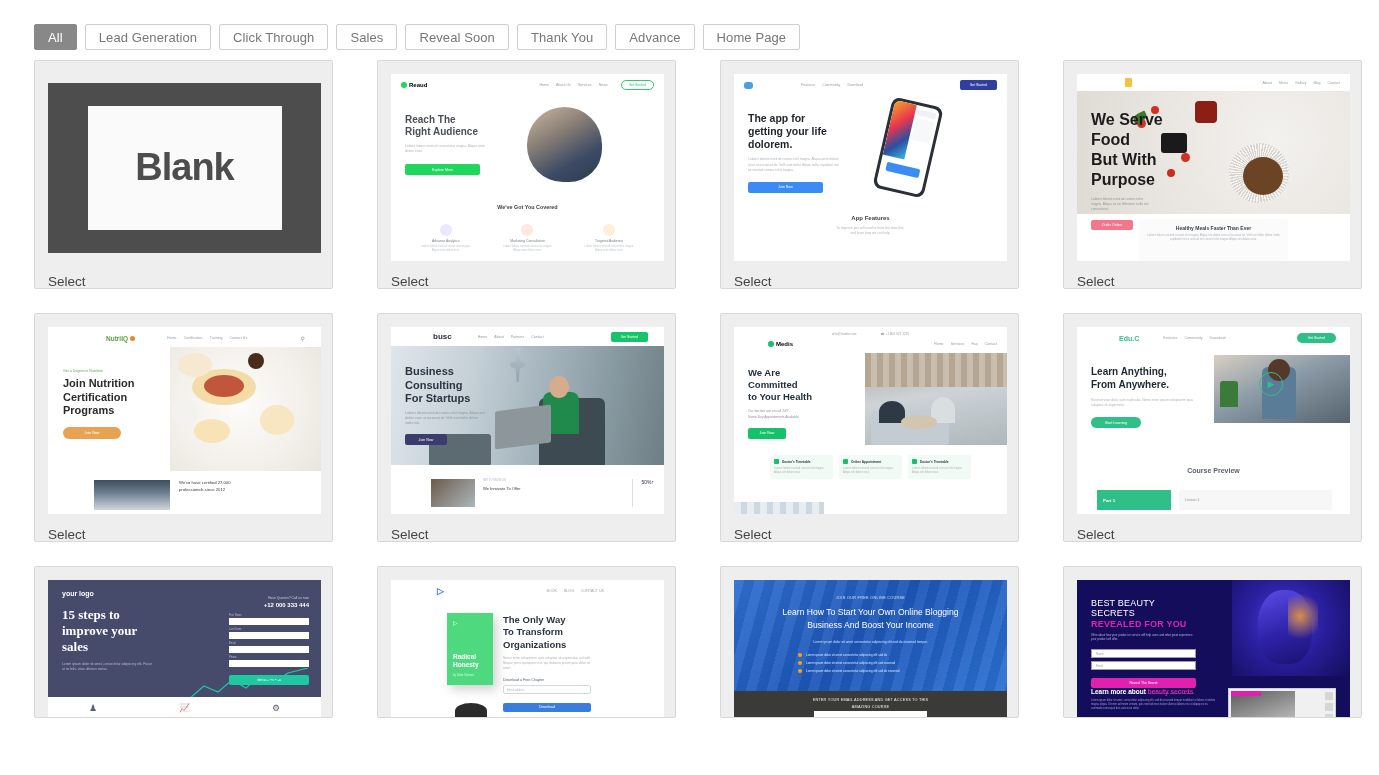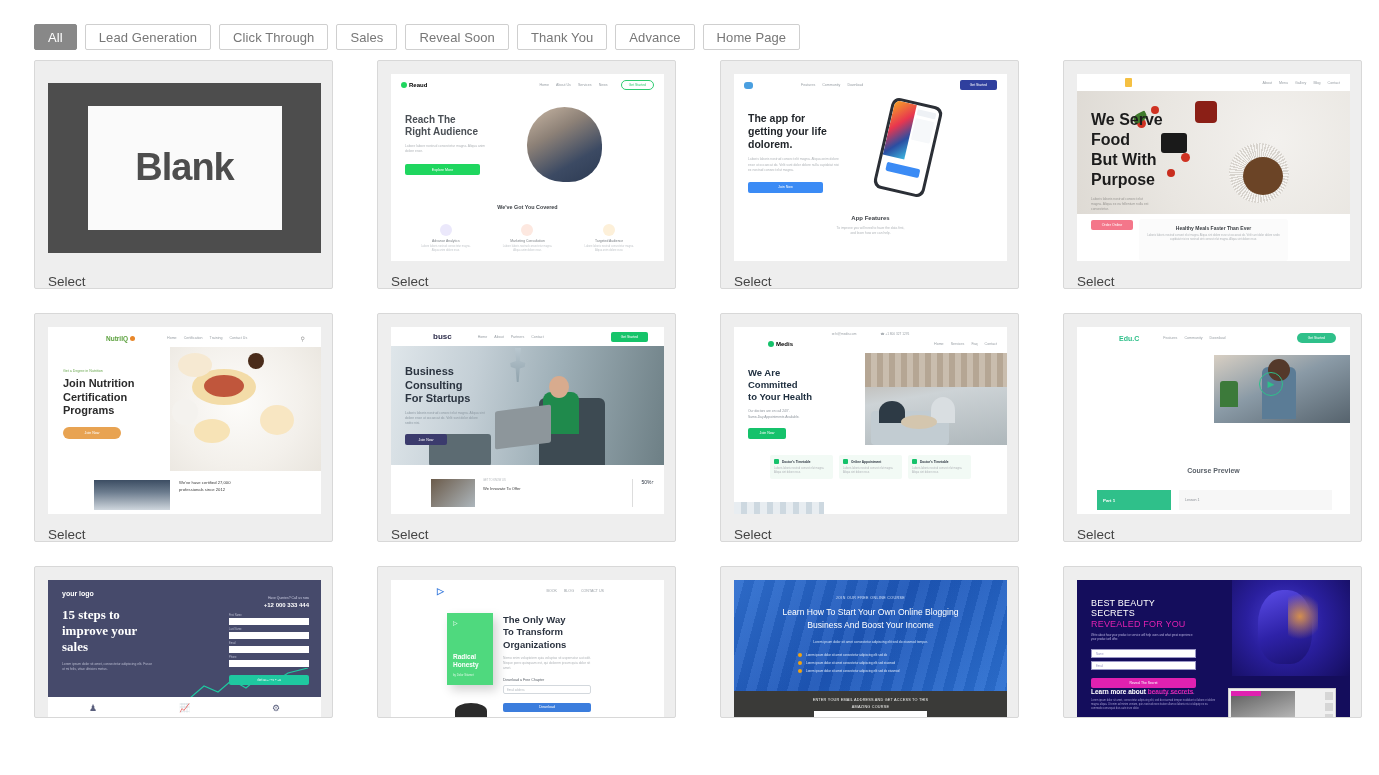--- a/index.html
+++ b/index.html
@@ -415,20 +415,26 @@
             <span>Download</span>
           </span>
           <span class="navbtn" style="margin-left:auto;margin-right:4px;background:#2fc08a;border-radius:7px;padding:3px 11px;">Get Started</span>
         </div>
         <div class="photo" style="left:137px;top:28px;right:0;height:68px;background:linear-gradient(155deg,#d8cfc3 0%,#8a9aa6 45%,#56636d 100%);">
           <div style="position:absolute;left:6px;top:26px;width:18px;height:26px;background:#3c7a3a;border-radius:3px 3px 0 0;"></div>
           <div style="position:absolute;left:48px;top:12px;width:34px;height:52px;background:#5b7c96;border-radius:6px 6px 0 0;"></div>
           <div style="position:absolute;left:54px;top:4px;width:22px;height:22px;border-radius:50%;background:#54392a;"></div>
           <div style="position:absolute;left:45px;top:17px;width:24px;height:24px;border-radius:50%;border:1.5px solid #2fc08a;display:flex;align-items:center;justify-content:center;color:#2fc08a;font-size:9px;">▶</div>
         </div>
+        <div style="position:absolute;left:14px;top:38px;width:108px;">
+          <div class="h1" style="font-size:10px;color:#1d2733;white-space:pre-line;line-height:1.3;">Learn Anything,
+From Anywhere.</div>
+          <div class="para" style="margin-top:7px;width:104px;">Nostrud vitae dicta sunt explicabo. Nemo enim ipsam voluptatem quia voluptas sit aspernatur.</div>
+          <div class="cta" style="margin-top:9px;width:50px;height:11px;background:#2fc08a;border-radius:6px;">Start Learning</div>
+        </div>
         <div class="sect-title" style="position:absolute;top:140px;left:0;right:0;font-size:7px;color:#5a6169;">Course Preview</div>
         <div style="position:absolute;left:20px;right:18px;top:163px;display:flex;gap:8px;">
           <div style="width:74px;height:20px;background:#2fc08a;color:#fff;font-size:4.4px;font-weight:bold;display:flex;align-items:center;padding-left:6px;">Part 1</div>
           <div style="flex:1;height:20px;background:#f7f7f7;font-size:3.6px;color:#8a8f95;display:flex;align-items:center;padding-left:6px;">Lesson 1</div>
         </div>
       </div>
     </div>
     <div class="select-label">Select</div>
   </div>
 
@@ -539,21 +545,21 @@
 
   <div class="card short">
     <div class="thumb">
       <div class="mini" style="background:#140d5c;">
         <div style="position:absolute;right:0;top:0;width:118px;height:96px;background:radial-gradient(circle at 45% 42%,#4a3fd6 0%,#2a1f9e 45%,#140d5c 100%);">
           <div style="position:absolute;left:26px;top:10px;width:54px;height:74px;border-radius:45% 45% 40% 40%;background:linear-gradient(160deg,#5b4de8 0%,#2e22a8 55%,#1a1270 100%);"></div>
           <div style="position:absolute;left:56px;top:14px;width:30px;height:56px;background:radial-gradient(circle at 40% 40%,rgba(240,160,60,.85) 0%,rgba(240,160,60,0) 60%);"></div>
         </div>
         <div style="position:absolute;left:14px;top:18px;width:105px;">
           <div class="h1" style="font-size:9px;color:#fff;letter-spacing:0.2px;font-weight:normal;">BEST BEAUTY SECRETS</div>
-          <div class="h1" style="font-size:9px;color:#e021b0;letter-spacing:0.2px;font-weight:normal;">REVEALED FOR YOU</div>
+          <div class="h1" style="font-size:9px;color:#e021b0;letter-spacing:0.2px;font-weight:bold;">REVEALED FOR YOU</div>
           <div class="para" style="margin-top:4px;color:#b7b2e0;font-size:2.8px;">Write about how your product or service will help users and what great experience your product will offer.</div>
           <div style="margin-top:7px;height:9px;background:#fff;border:0.5px solid #9a96c6;font-size:2.8px;color:#9a96c6;padding-left:4px;line-height:9px;">Name</div>
           <div style="margin-top:3px;height:9px;background:#fff;border:0.5px solid #9a96c6;font-size:2.8px;color:#9a96c6;padding-left:4px;line-height:9px;">Email</div>
           <div class="cta" style="margin-top:4px;width:100%;height:10px;background:#e021b0;font-size:3.4px;">Reveal The Secret</div>
           <div style="margin-top:4px;font-size:2.4px;color:#8e89bd;">No SPAM, share your information with any third party services. Your email address is safe with us.</div>
         </div>
         <div style="position:absolute;left:14px;top:108px;right:14px;display:flex;gap:10px;">
           <div style="flex:1;">
             <div style="font-size:6.5px;color:#fff;font-weight:bold;">
               <span>Learn more about</span>

